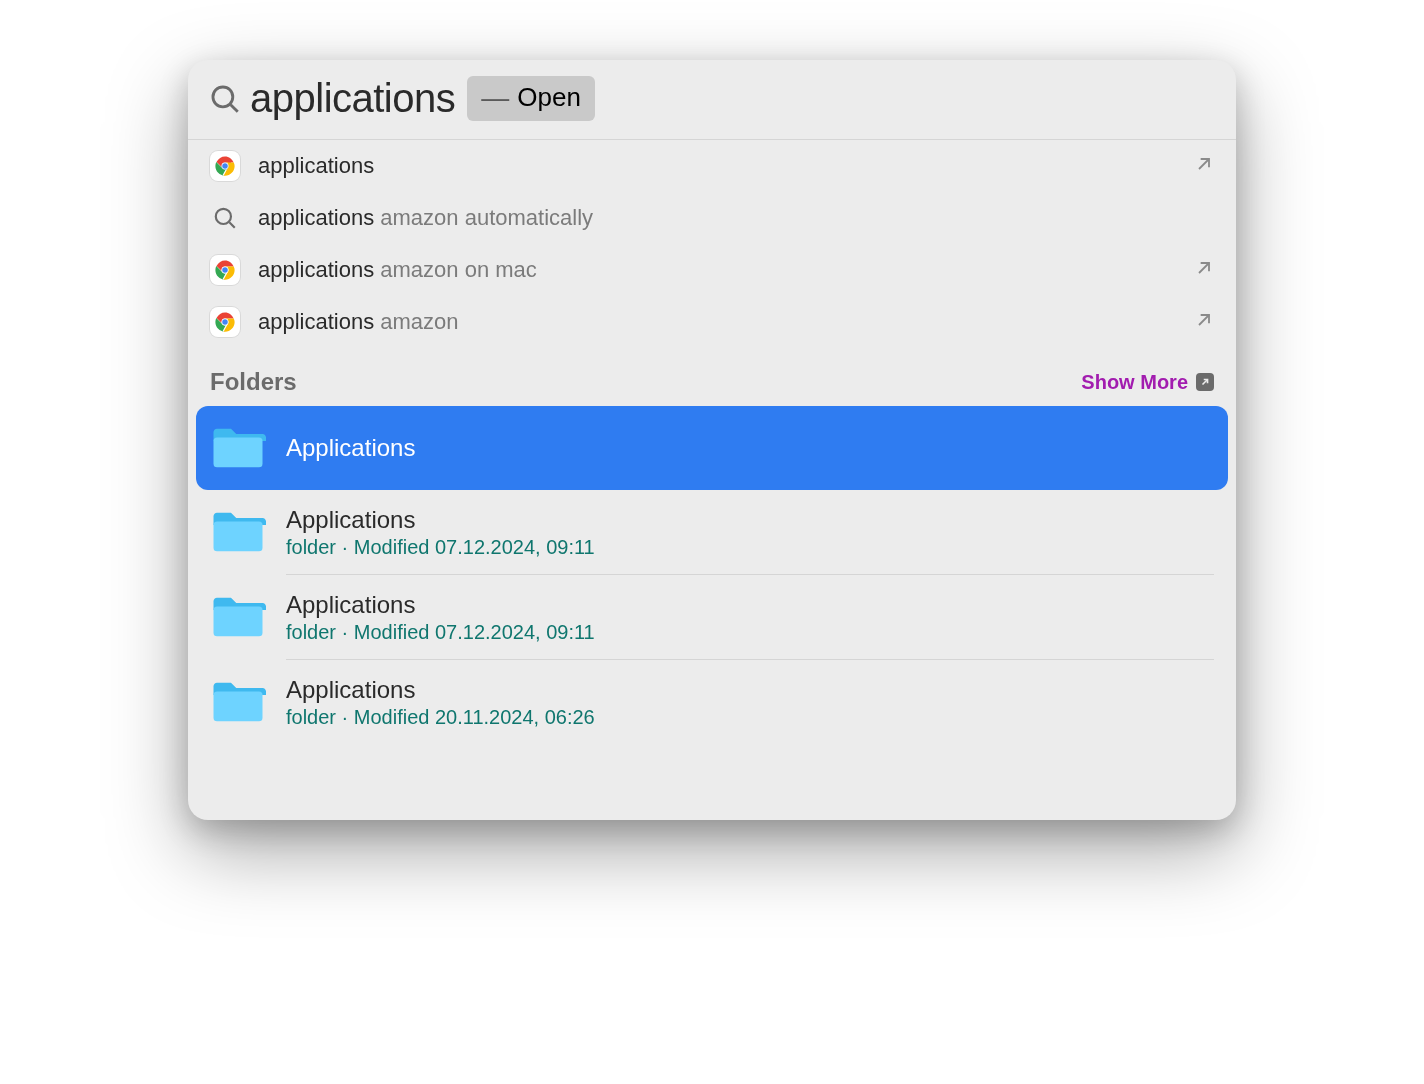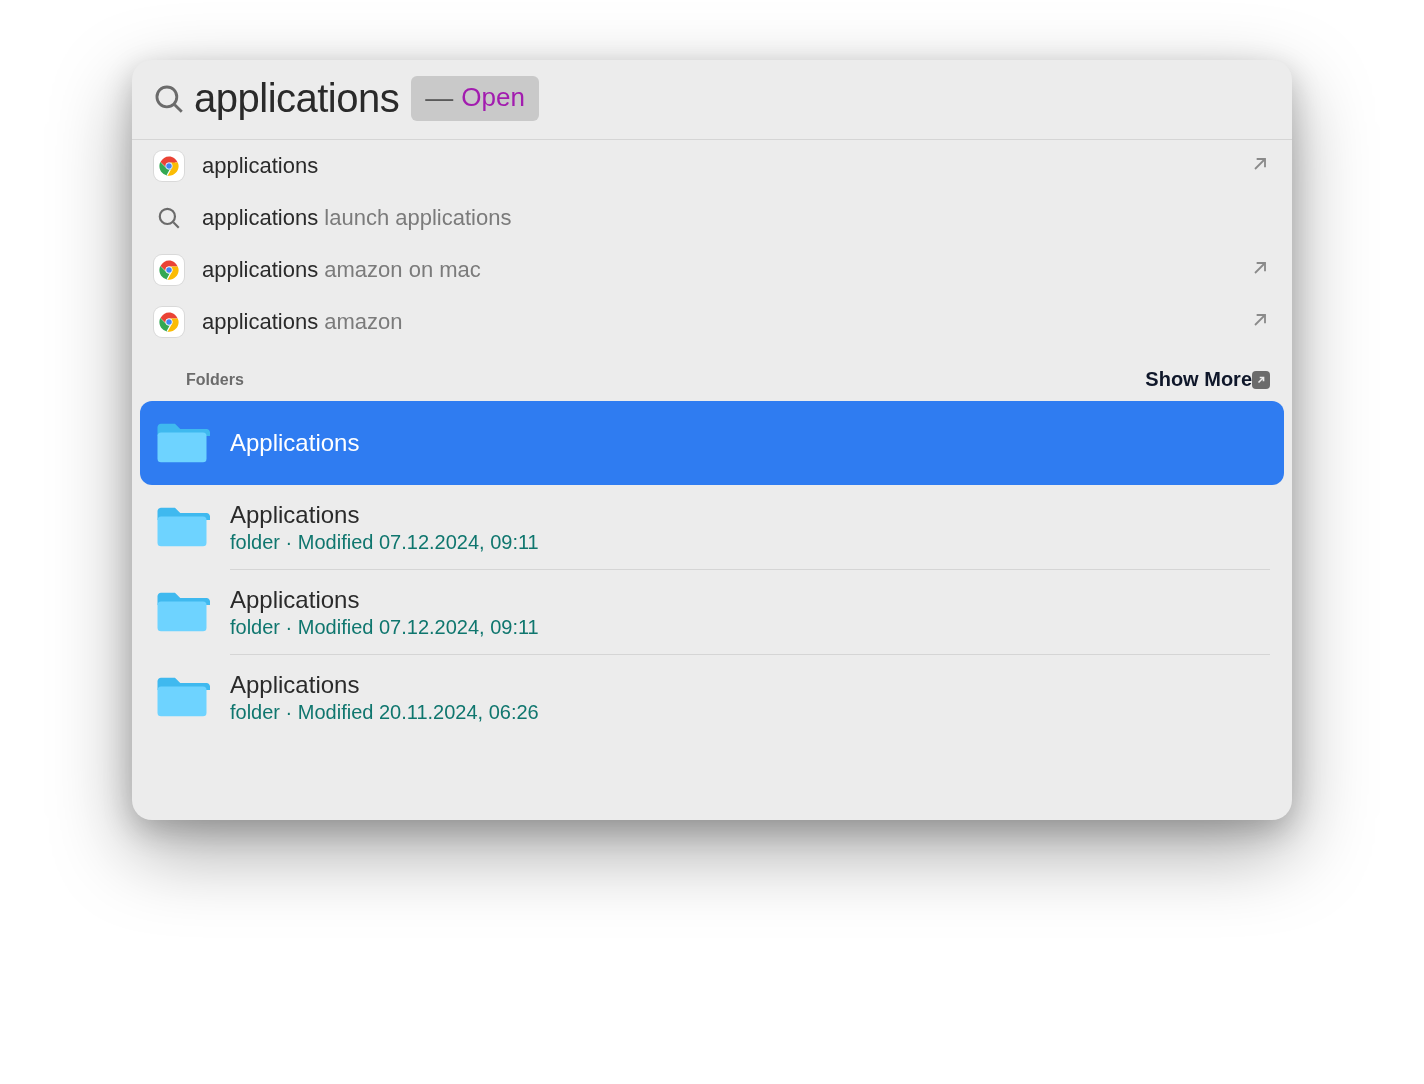--- a/index.html
+++ b/index.html
@@ -11,21 +11,21 @@
     body {
       width: 1424px;
       height: 1084px;
       background: #fff;
       display: flex;
       align-items: flex-start;
       justify-content: center;
       padding-top: 60px;
     }
     .spotlight-window {
-      width: 1160px;
+      width: 1048px;
       height: 760px;
       background: #ececec;
       border-radius: 20px;
       box-shadow: 0 30px 80px rgba(0,0,0,0.35), 0 10px 30px rgba(0,0,0,0.2);
       overflow: hidden;
       display: flex;
       flex-direction: column;
     }
     .search-row {
       display: flex;
@@ -54,21 +54,21 @@
       gap: 8px;
       margin-left: 2px;
     }
     .hint-dash {
       font-size: 28px;
       color: #5a5a5a;
       line-height: 1;
     }
     .hint-label {
       font-size: 26px;
-      color: #a21caf;
+      color: #000000;
     }
     .results-area {
       flex: 1;
       overflow: hidden;
     }
     .suggestion-row {
       display: flex;
       align-items: center;
       padding: 11px 22px;
       gap: 18px;
@@ -113,31 +113,31 @@
       height: 20px;
       color: #8a8a8a;
     }
     .section-header {
       display: flex;
       align-items: center;
       justify-content: space-between;
       padding: 20px 22px 10px 22px;
     }
     .section-title {
-      font-size: 16px;
+      font-size: 24px;
       font-weight: 600;
       color: #6b6b6b;
-      margin-left: 32px;
     }
     .show-more {
       display: flex;
       align-items: center;
+      gap: 8px;
       font-size: 20px;
       font-weight: 600;
-      color: #0f172a;
+      color: #a21caf;
     }
     .show-more-icon {
       width: 18px;
       height: 18px;
       background: #6b6b6b;
       border-radius: 4px;
       display: flex;
       align-items: center;
       justify-content: center;
       color: #ececec;
@@ -243,21 +243,21 @@
     </div>
 
     <div class="suggestion-row">
       <span class="suggestion-icon">
         <svg class="grey-search-icon" viewBox="0 0 24 24" fill="none" stroke="#6b6b6b" stroke-width="2">
           <circle cx="10.5" cy="10.5" r="7"></circle>
             <line x1="16" y1="16" x2="21" y2="21"></line>
         </svg>
       </span>
       <span class="suggestion-text">
-        <span>applications</span><span class="completion"> launch applications</span>
+        <span>applications</span><span class="completion"> amazon automatically</span>
       </span>
     </div>
 
     <div class="suggestion-row">
       <span class="suggestion-icon chrome-icon">
         <svg class="chrome-svg" viewBox="0 0 48 48">
           <path fill="#EA4335" d="M5.5 15.5 18 27c-1-1-1.5-2-1.5-3 0-4.1 3.4-7.5 7.5-7.5h19C40 9 32.7 3 24 3 16.3 3 9.6 7.3 5.5 15.5z"></path>
           <path fill="#34A853" d="M24 45c-11.6 0-21-9.4-21-21 0-3 .7-6 1.9-8.6L17.3 28c1.2 2.1 3.5 3.5 6.2 3.5.8 0 1.5-.1 2.2-.3L18 45h6z"></path>
           <path fill="#FBBC05" d="M43 16.5H24c4.1 0 7.5 3.4 7.5 7.5 0 1.4-.4 2.7-1 3.8L21 45c.9.1 2 .1 3 .1 11.6 0 21-9.4 21-21.1 0-2.6-.7-5.1-2-7.5z"></path>
           <circle cx="24" cy="24" r="7.5" fill="#fff"></circle>

